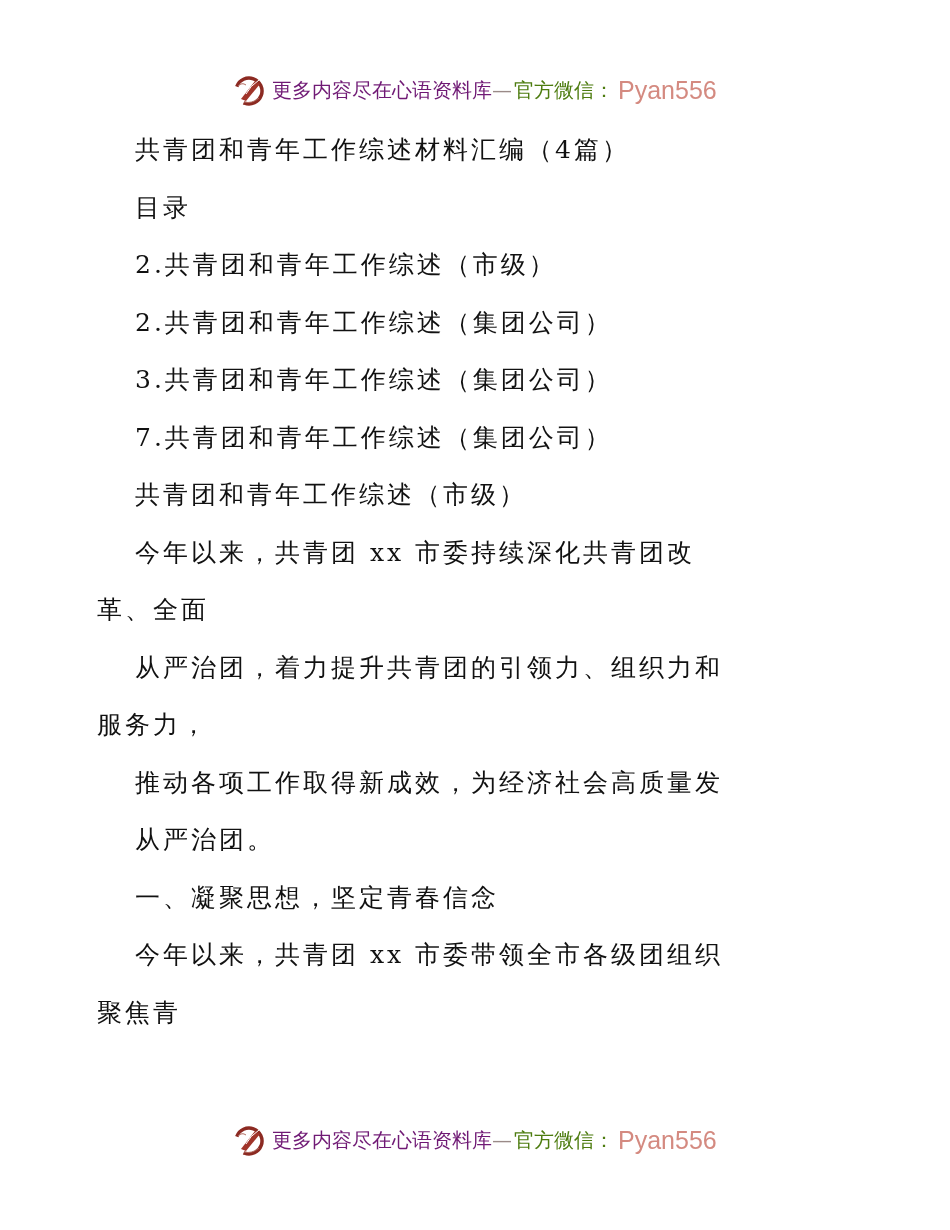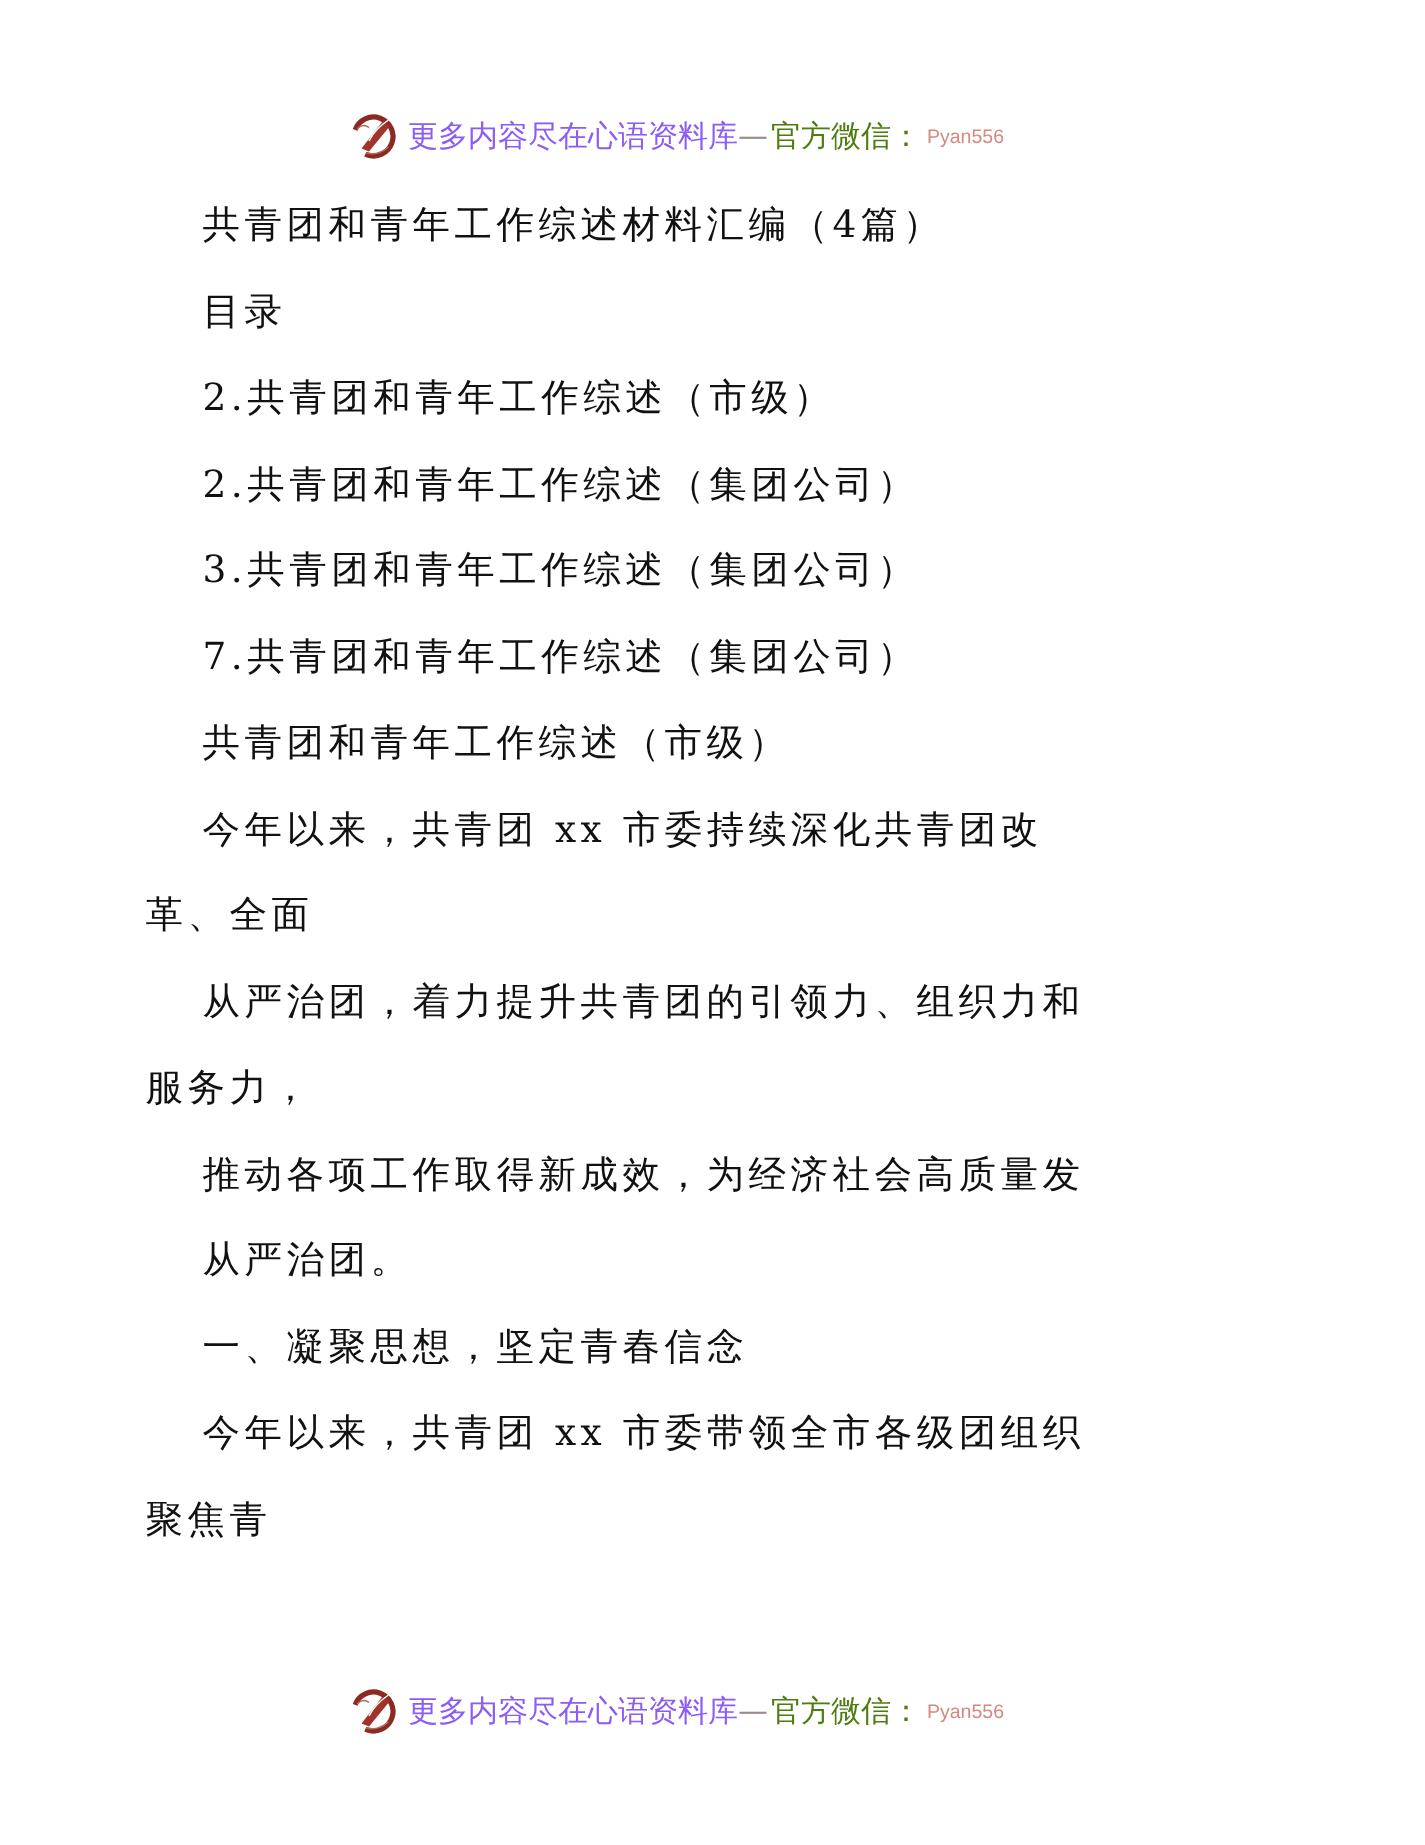--- a/index.html
+++ b/index.html
@@ -25,39 +25,39 @@
     }
     .banner.top { top: 70px; }
     .banner.bottom { top: 1120px; }
     .banner .logo {
       width: 36px;
       height: 36px;
       margin-right: 4px;
       display: inline-block;
     }
     .banner .site {
-      color: #8b5cf6;
+      color: #701a75;
       font-size: 20px;
       font-family: "DejaVu Serif", serif;
       letter-spacing: 0px;
     }
     .banner .dash {
       color: #9a8a88;
       font-size: 20px;
       font-family: "DejaVu Sans", sans-serif;
     }
     .banner .wx {
       color: #4d7c0f;
       font-size: 20px;
       font-family: "DejaVu Serif", serif;
       margin-left: 2px;
     }
     .banner .handle {
       color: #d48a80;
-      font-size: 13px;
+      font-size: 25px;
       font-family: "Liberation Sans", sans-serif;
       margin-left: 4px;
     }
     .page {
       position: absolute;
       left: 97px;
       top: 121px;
       width: 760px;
     }
     .line {

